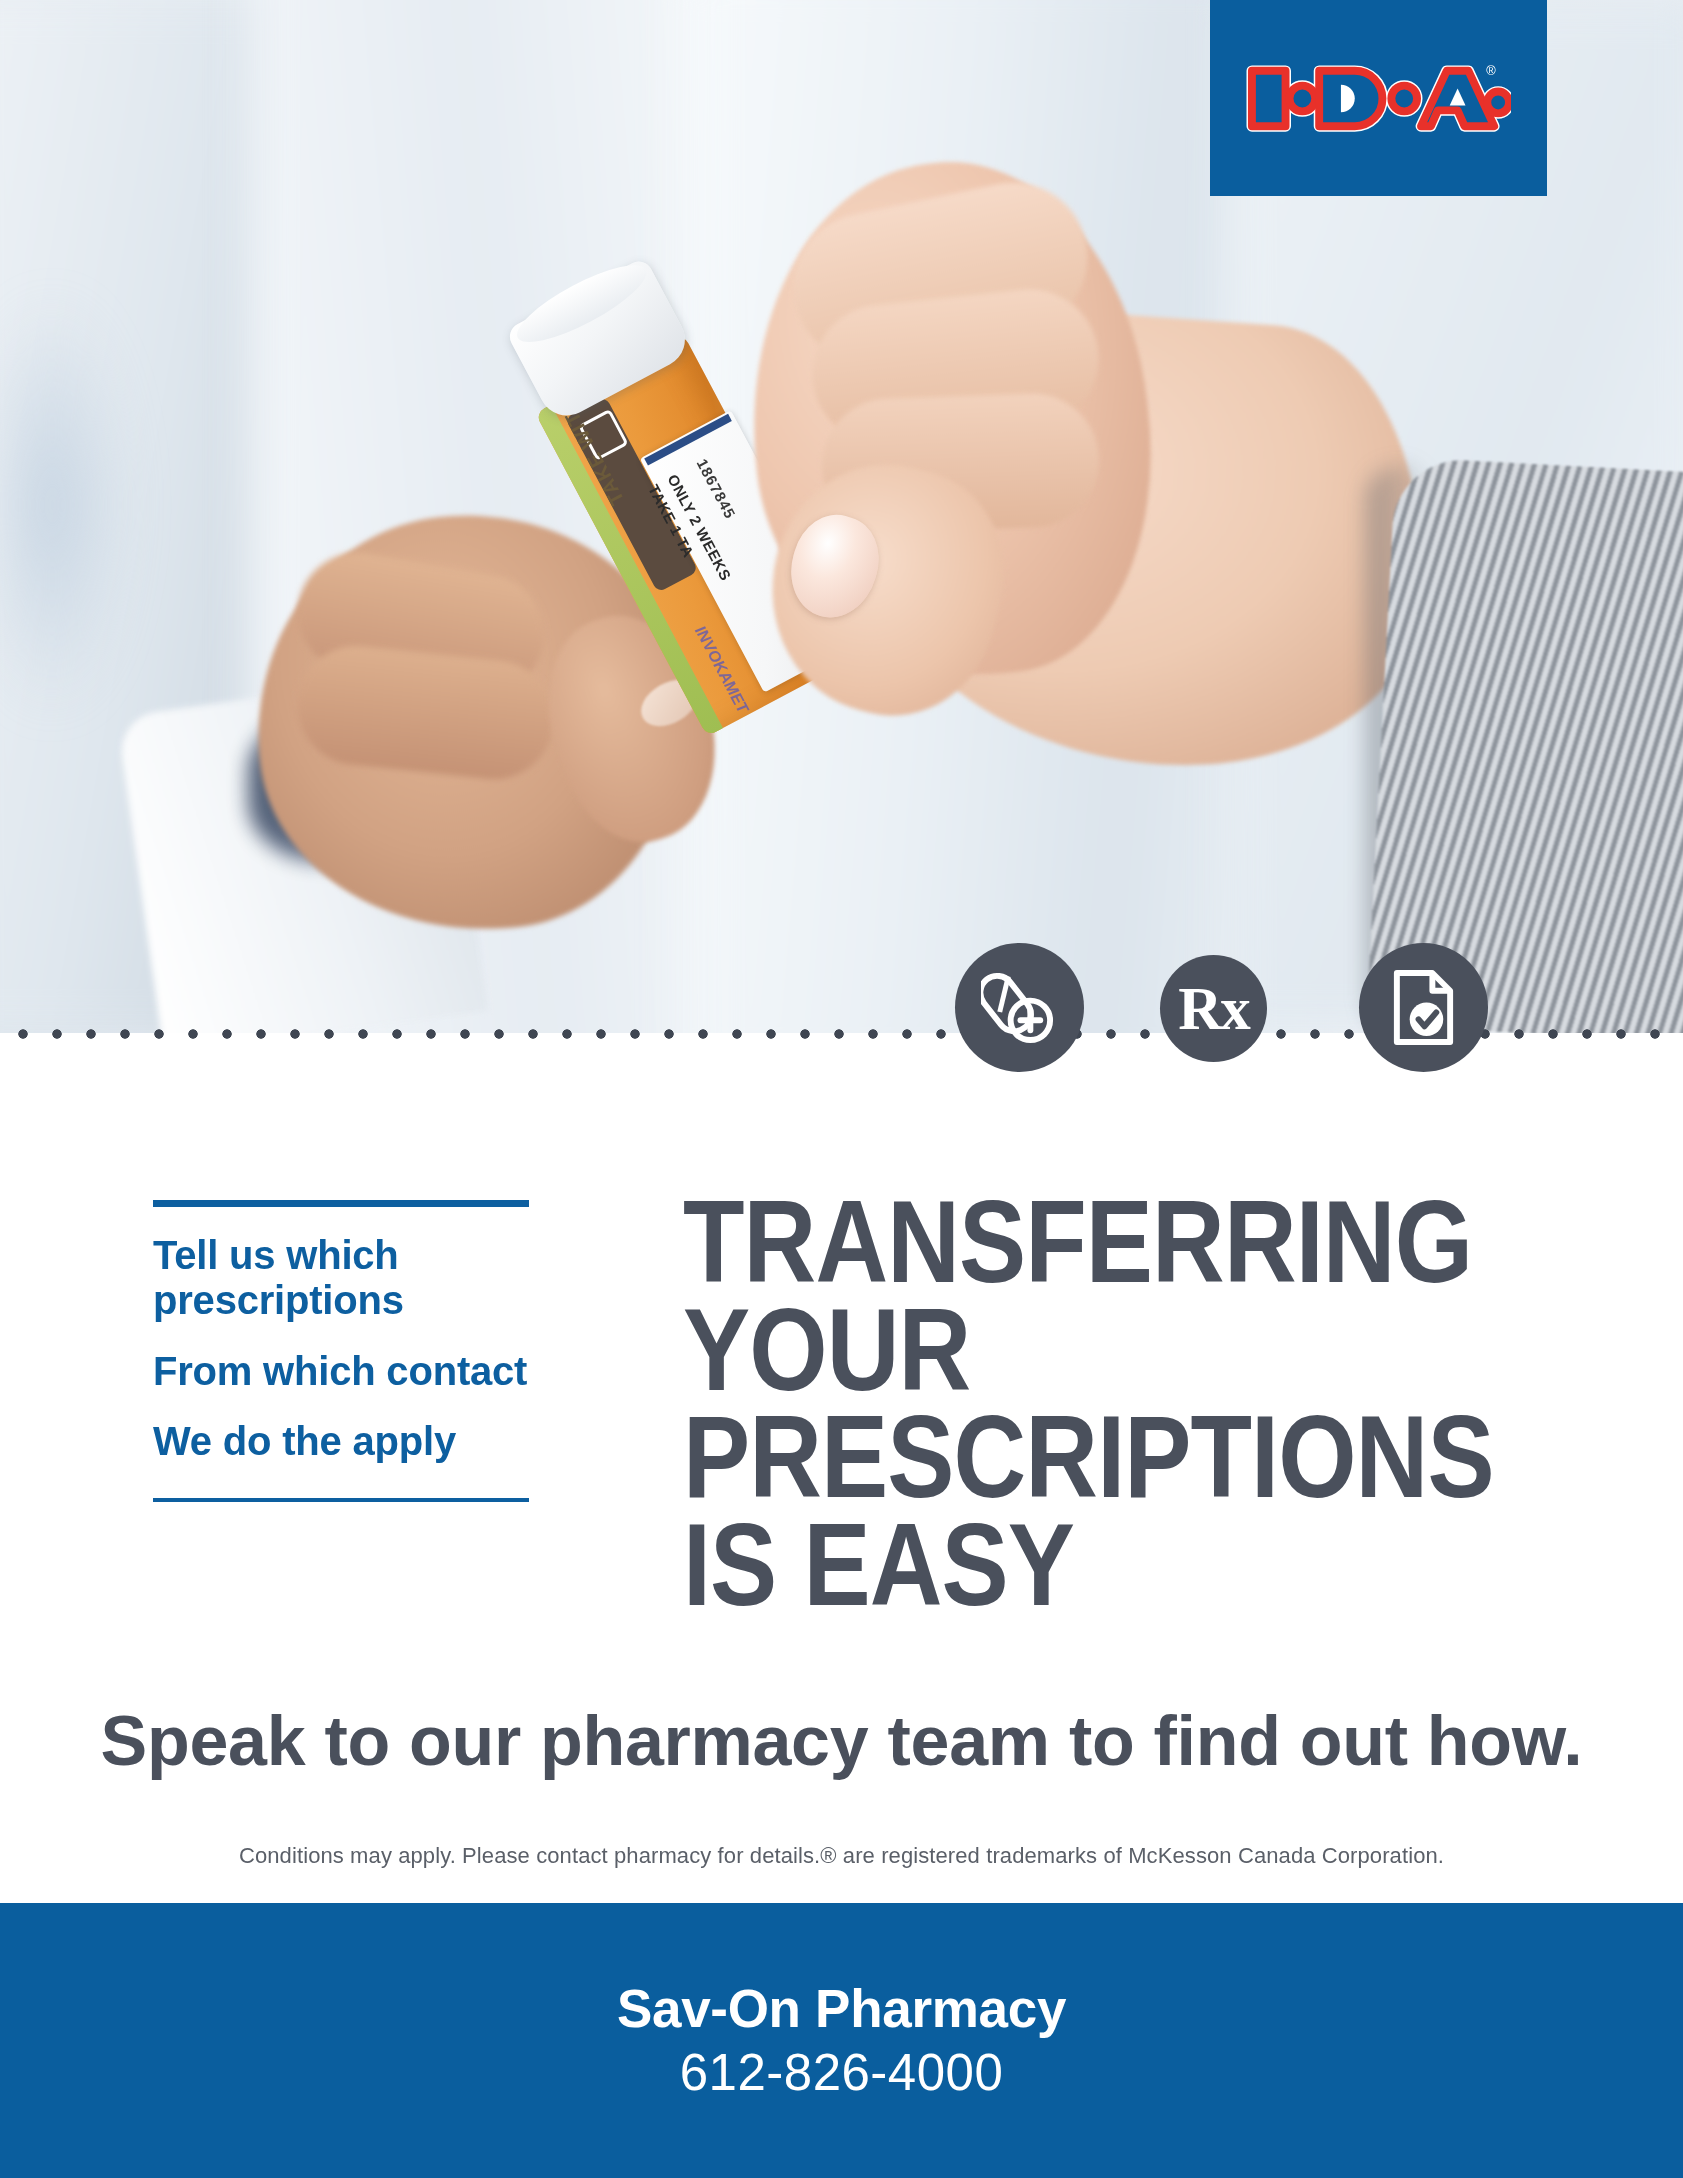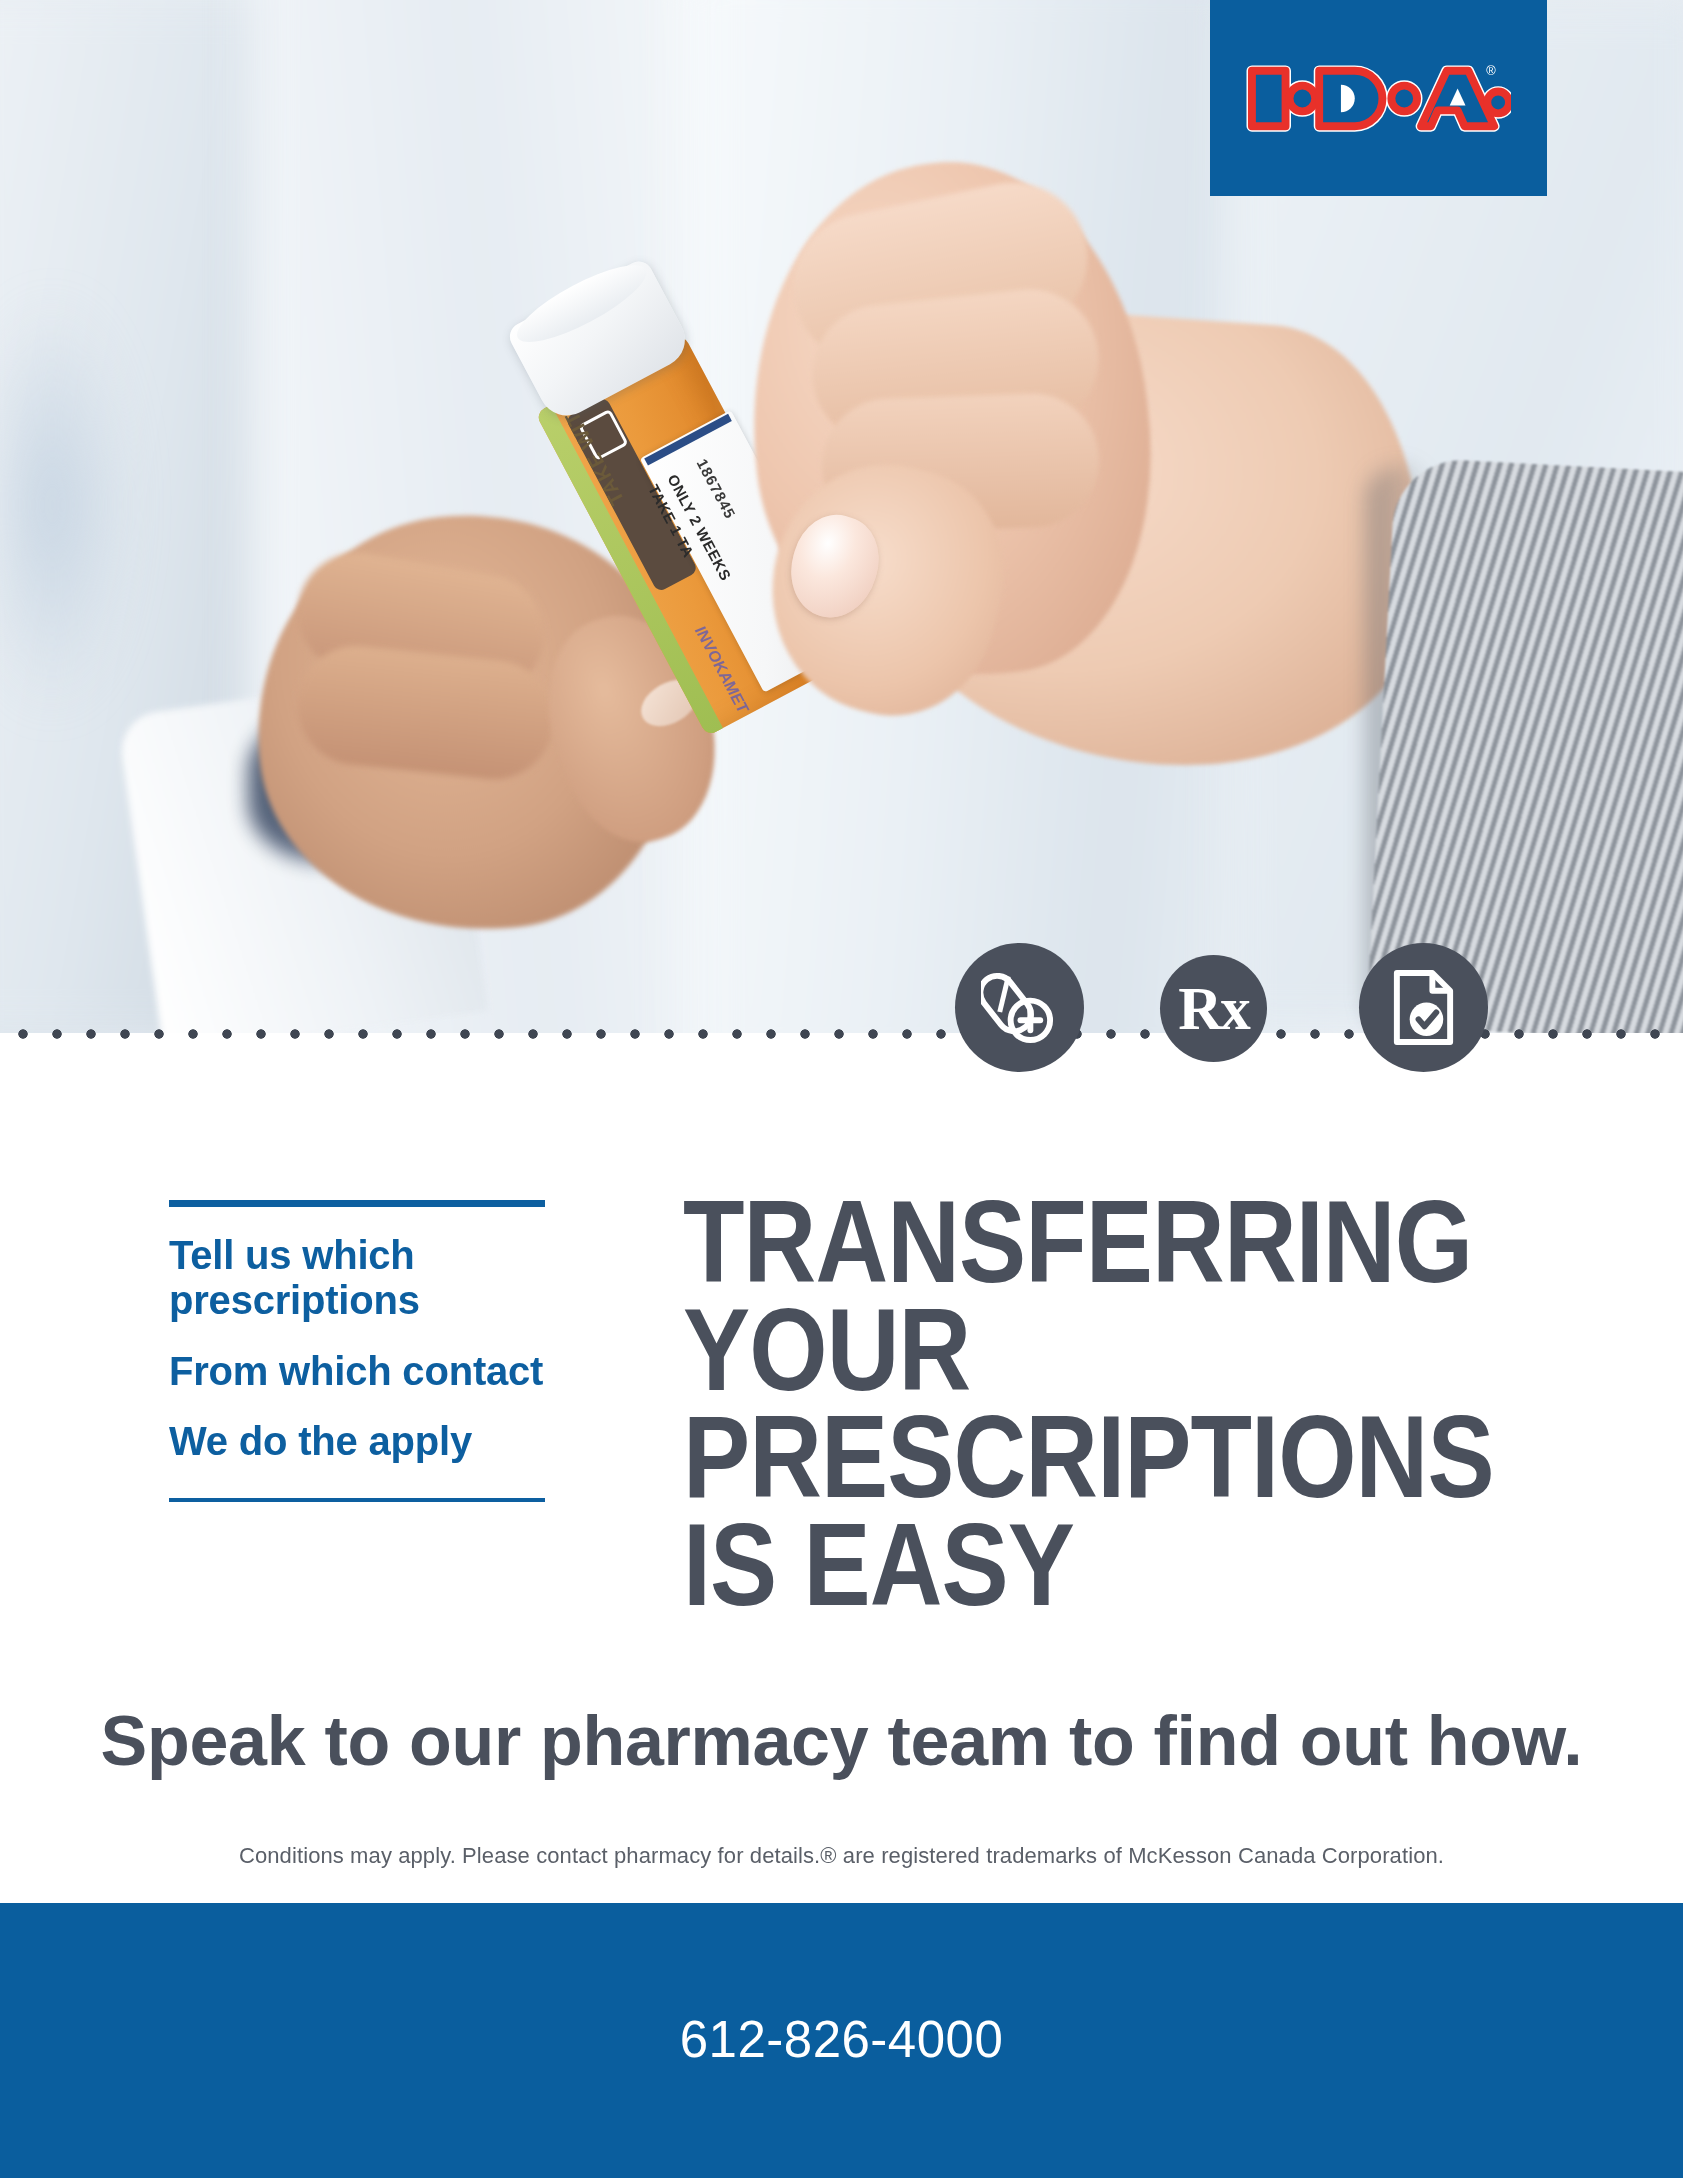--- a/index.html
+++ b/index.html
@@ -138,21 +138,21 @@
   .icon-row{position:absolute;left:0;top:943px;width:1683px;height:180px;padding-left:35px;}
   .ic{position:absolute;width:129px;height:129px;border-radius:50%;
     background:#4a505c;display:flex;align-items:center;justify-content:center;}
   .ic-pills{left:955px;top:0;}
   .ic-rx{left:1160px;top:12px;width:107px;height:107px;}
   .ic-doc{left:1359px;top:0;}
   .rx-text{color:#fff;font-size:61px;font-weight:700;font-family:"Liberation Serif",serif;
     line-height:1;letter-spacing:-2px;}
 
   
-  .steps{position:absolute;left:153px;top:1200px;width:376px;margin-left:16px;}
+  .steps{position:absolute;left:153px;top:1200px;width:376px;}
   .rule{height:7px;background:#0d5fa0;width:376px;}
   .rule-b{height:4px;background:#0d5fa0;width:376px;}
   .step{color:#0d5fa0;font-size:40px;font-weight:700;line-height:1.12;
     margin:26px 0 0 0;letter-spacing:-0.2px;}
   .steps .step:first-of-type{margin-top:30px;}
   .steps-gap{height:34px;}
 
   .headline{position:absolute;left:683px;top:1188px;width:921px;
     color:#4a505c;font-size:117px;font-weight:700;line-height:.92;
     letter-spacing:-1px;
@@ -282,15 +282,16 @@
   <div>TRANSFERRING</div>
   <div>YOUR</div>
   <div>PRESCRIPTIONS</div>
   <div>IS EASY</div>
 </div>
 
 <div class="subhead">Speak to our pharmacy team to find out how.</div>
 <div class="fineprint">Conditions may apply.  Please contact pharmacy for details.® are registered trademarks of McKesson Canada Corporation.</div>
 
 <div class="footer">
+  <div class="f-name">Sav-On Pharmacy</div>
   <div class="f-phone">612-826-4000</div>
 </div>
 
 
 </body></html>

